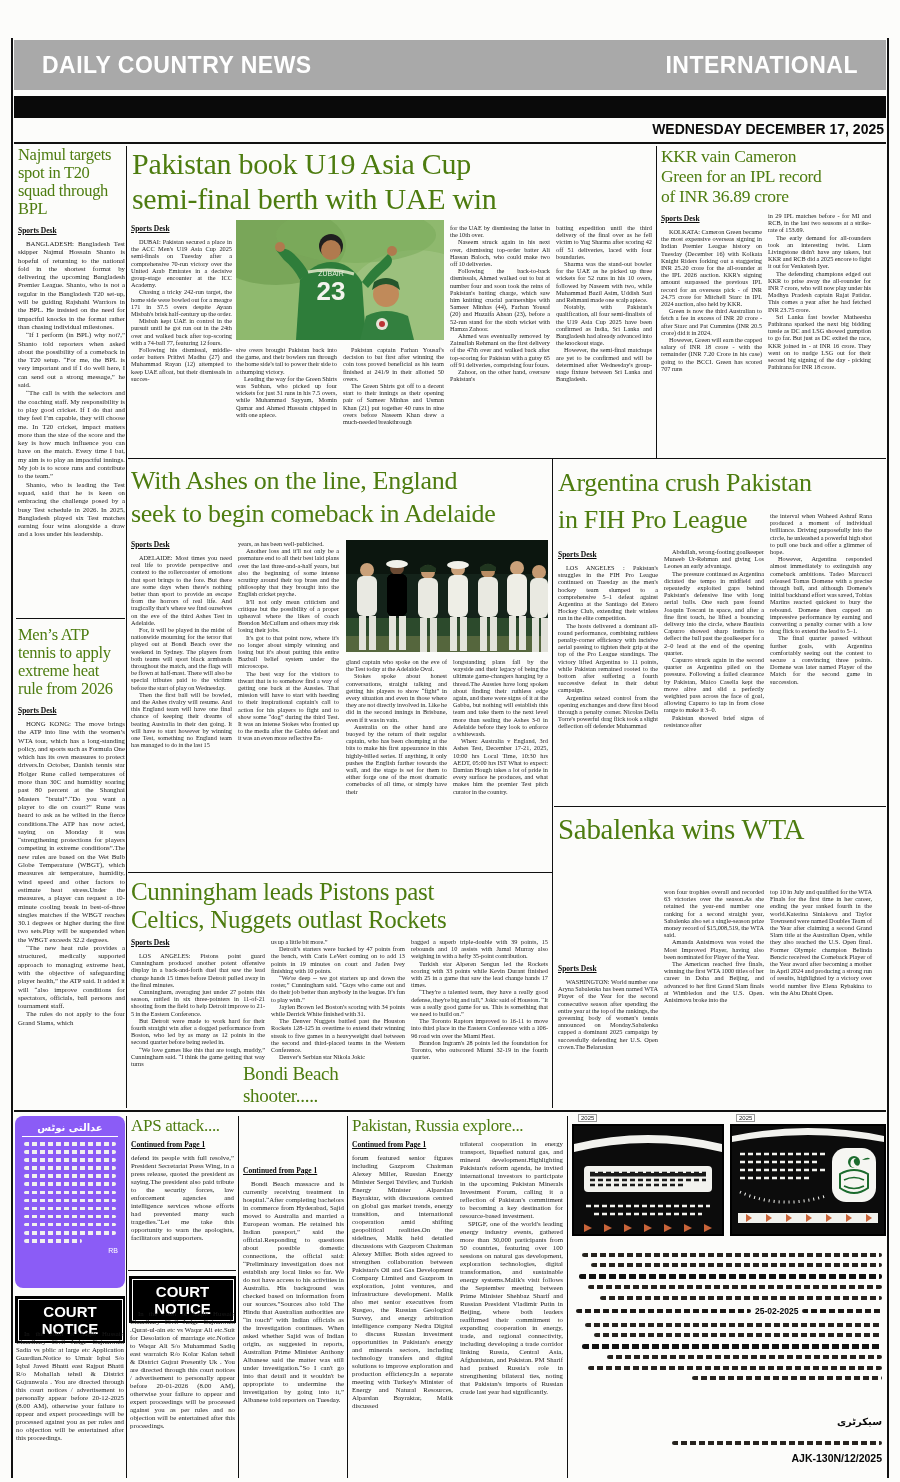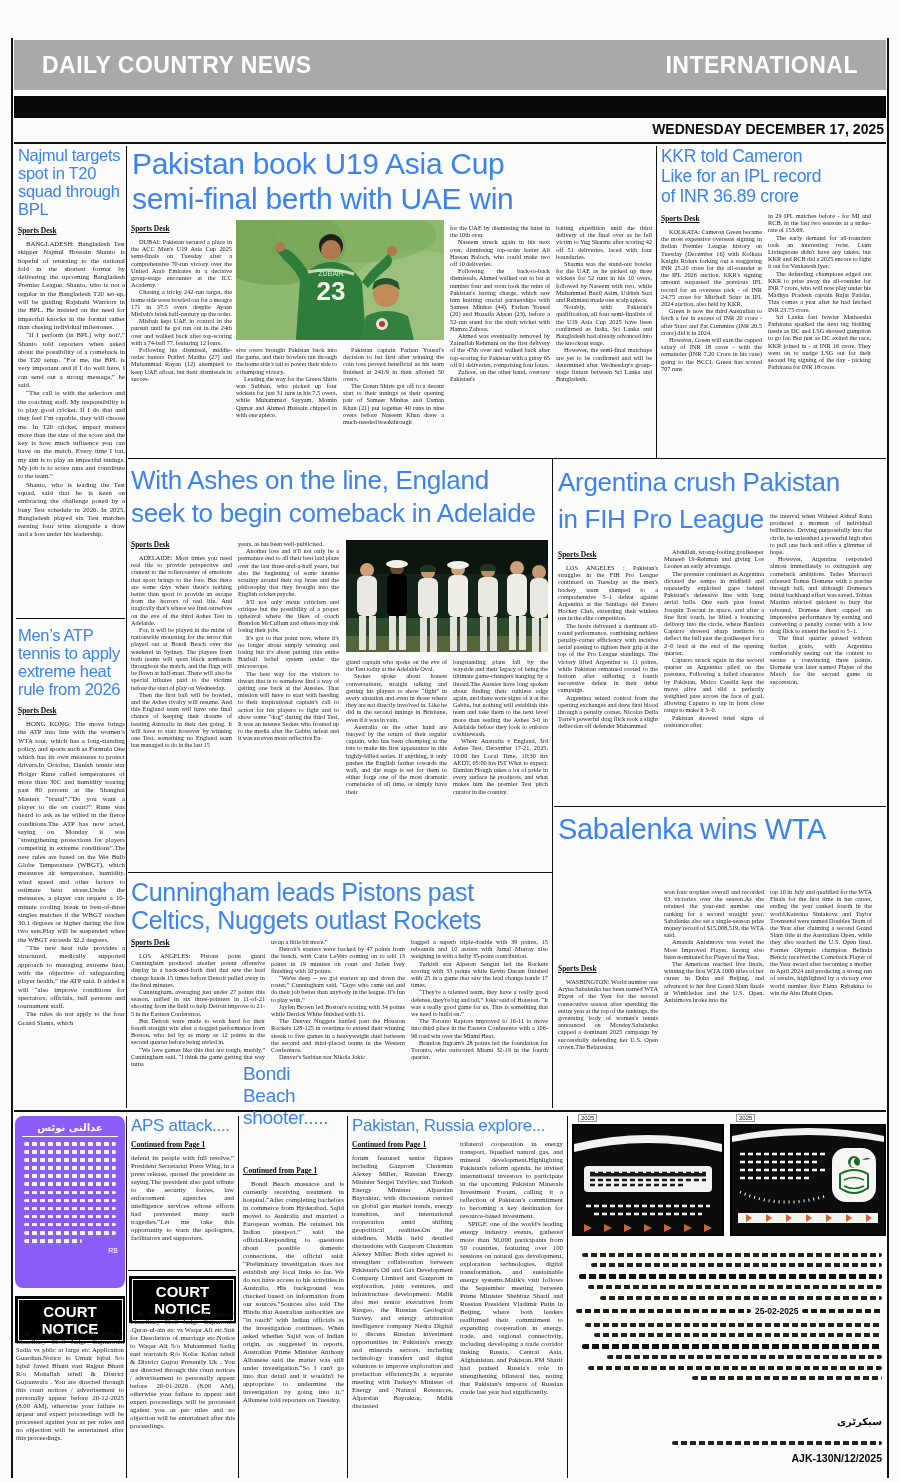--- a/index.html
+++ b/index.html
@@ -6,21 +6,21 @@
   .page{position:relative;width:900px;height:1482px;background:#fcfcfa;font-family:"Liberation Serif",serif;color:#141414;overflow:hidden;margin:0 auto;}
   .abs{position:absolute;}
   .rule-h{position:absolute;background:#111;height:1.5px;}
   .rule-v{position:absolute;background:#111;width:1.5px;}
   .edge{position:absolute;top:38px;bottom:4px;width:2px;background:#111;}
   
   .bar-grey{position:absolute;left:14px;top:40px;width:872px;height:50px;background:#a9a9a9;display:flex;justify-content:space-between;align-items:center;padding:0 28px;box-sizing:border-box;font-family:"Liberation Sans",sans-serif;font-weight:bold;font-size:23px;color:#fff;letter-spacing:.5px;}
   .bar-black{position:absolute;left:14px;top:96px;width:872px;height:22px;background:#0a0a0a;}
   .dateline{position:absolute;right:16px;top:121px;font-family:"Liberation Sans",sans-serif;font-weight:bold;font-size:14px;color:#0a0a0a;}
   
-  .hl{font-family:Liberation Sans, sans-serif;font-weight:normal;color:#3b82f6;letter-spacing:-.3px;}
+  .hl{font-family:Liberation Serif, serif;font-weight:normal;color:#4d7c0f;letter-spacing:-.3px;}
   .hl-rail{font-size:16.5px;line-height:18px;}
   .hl-u19{font-size:30px;line-height:35px;white-space:nowrap;}
   .hl-kkr{font-size:17.5px;line-height:20px;white-space:nowrap;}
   .hl-ashes{font-size:26px;line-height:33px;white-space:nowrap;}
   .hl-fih{font-size:26px;line-height:37px;white-space:nowrap;}
   .hl-nba{font-size:25px;line-height:28px;white-space:nowrap;}
   .hl-wta{font-size:29px;line-height:34px;white-space:nowrap;}
   .hl-bot{font-size:17px;line-height:20px;}
   
   .col{position:absolute;text-align:justify;overflow:hidden;color:#1a1a1a;}
@@ -133,22 +133,22 @@
       <p>Ahmed was eventually removed by Zainullah Rehmani on the first delivery of the 47th over and walked back after top-scoring for Pakistan with a gutsy 65 off 91 deliveries, comprising four fours.</p>
       <p>Zahoor, on the other hand, oversaw Pakistan's</p>
     </div>
   <div class="col dense" style="left:556px;top:224px;width:96px;height:231px;">
       <p class="noind">batting expedition until the third delivery of the final over as he fell victim to Yug Sharma after scoring 42 off 51 deliveries, laced with four boundaries.</p>
       <p>Sharma was the stand-out bowler for the UAE as he picked up three wickets for 52 runs in his 10 overs, followed by Naseem with two, while Muhammad Bazil Asim, Uddish Suri and Rehmani made one scalp apiece.</p>
       <p>Notably, with Pakistan's qualification, all four semi-finalists of the U19 Asia Cup 2025 have been confirmed as India, Sri Lanka and Bangladesh had already advanced into the knockout stage.</p>
       <p>However, the semi-final matchups are yet to be confirmed and will be determined after Wednesday's group-stage fixture between Sri Lanka and Bangladesh.</p>
     </div>
 
-  <div class="abs hl hl-kkr" style="left:661px;top:146px;">KKR told Cameron</div>
-  <div class="abs hl hl-kkr" style="left:661px;top:166px;">Like for an IPL record</div>
+  <div class="abs hl hl-kkr" style="left:661px;top:146px;">KKR vain Cameron</div>
+  <div class="abs hl hl-kkr" style="left:661px;top:166px;">Green for an IPL record</div>
   <div class="abs hl hl-kkr" style="left:661px;top:186px;">of INR 36.89 crore</div>
   <div class="byline" style="left:661px;top:214px;">Sports Desk</div>
   <div class="col dense" style="left:661px;top:228px;width:101px;height:226px;">
       <p>KOLKATA: Cameron Green became the most expensive overseas signing in Indian Premier League history on Tuesday (December 16) with Kolkata Knight Riders forking out a staggering INR 25.20 crore for the all-rounder at the IPL 2026 auction. KKR's signing amount surpassed the previous IPL record for an overseas pick - of INR 24.75 crore for Mitchell Starc in IPL 2024 auction, also held by KKR.</p>
       <p>Green is now the third Australian to fetch a fee in excess of INR 20 crore - after Starc and Pat Cummins (INR 20.5 crore) did it in 2024.</p>
       <p>However, Green will earn the capped salary of INR 18 crore - with the remainder (INR 7.20 Crore in his case) going to the BCCI. Green has scored 707 runs</p>
     </div>
   <div class="col dense" style="left:768px;top:212px;width:103px;height:242px;">
       <p class="noind">in 29 IPL matches before - for MI and RCB, in the last two seasons at a strike-rate of 153.69.</p>
       <p>The early demand for all-rounders took an interesting twist. Liam Livingstone didn't have any takers, but KKR and RCB did a 2025 encore to fight it out for Venkatesh Iyer.</p>

